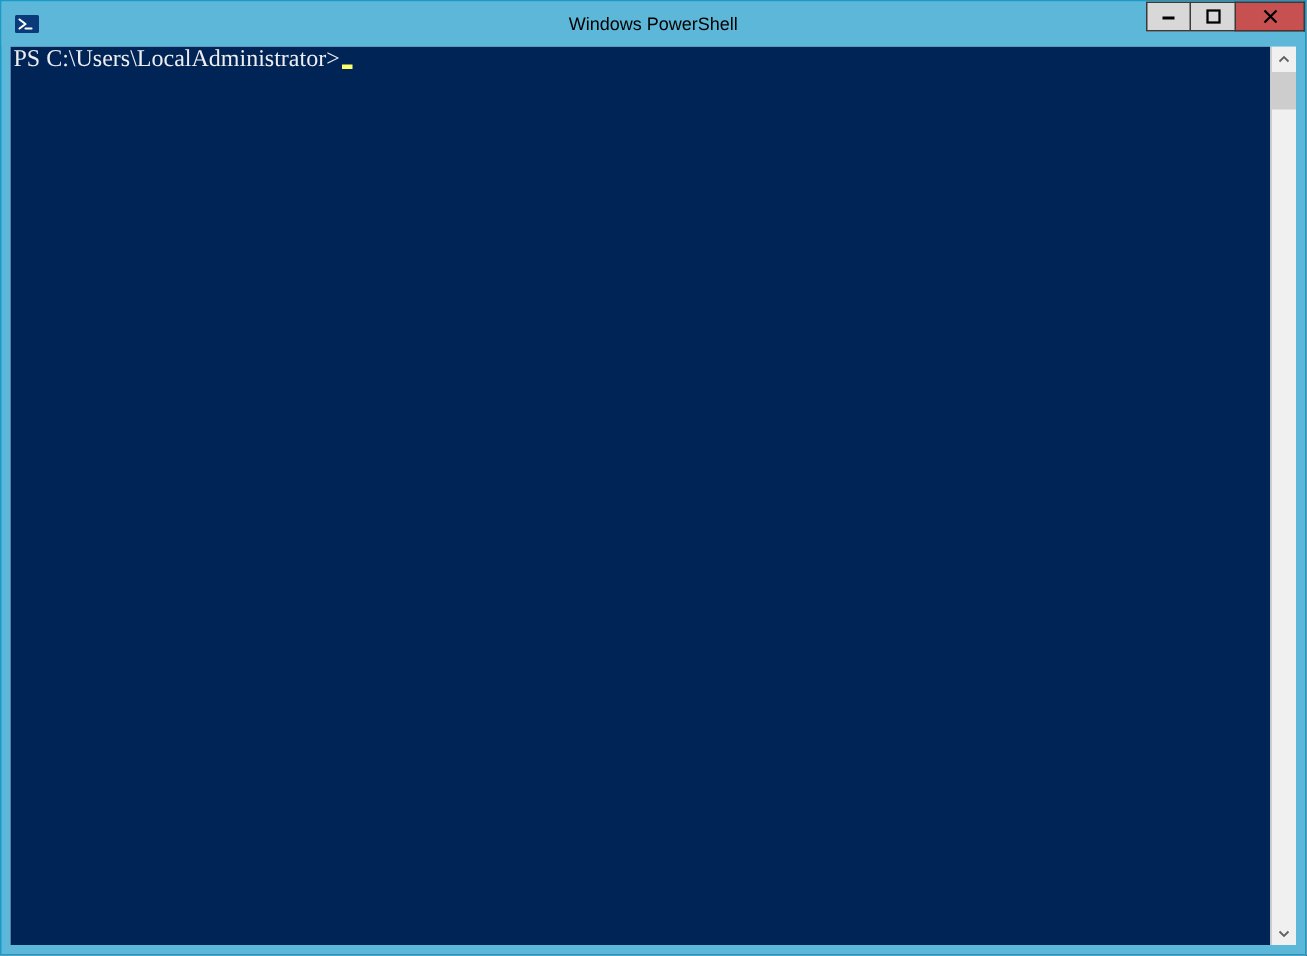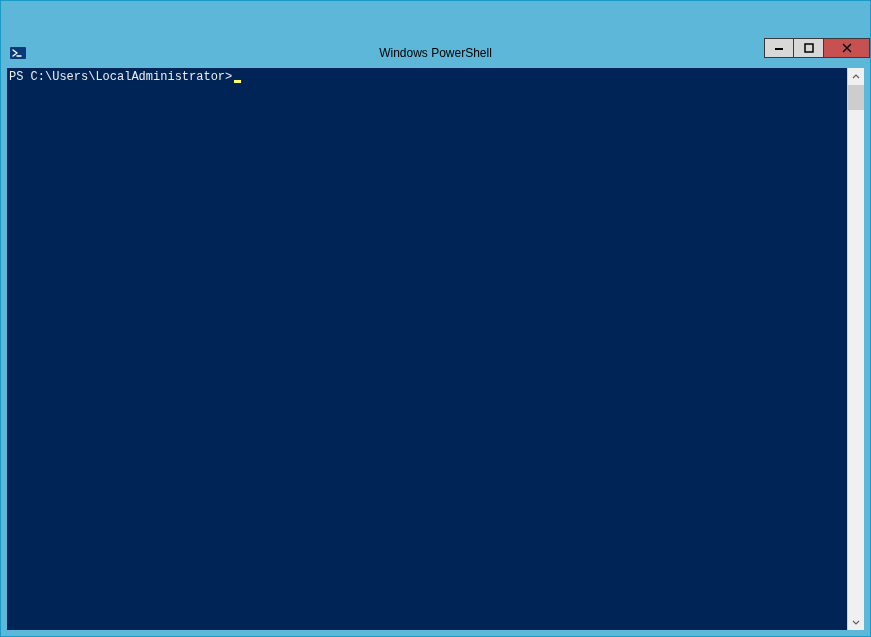--- a/index.html
+++ b/index.html
@@ -24,21 +24,20 @@
       display: flex;
       flex-direction: column;
     }
     
     .titlebar {
       height: 30px;
       background: #5db7d8;
       display: flex;
       align-items: center;
       position: relative;
-      margin-top: 37px;
     }
     
     .titlebar-icon {
       width: 18px;
       height: 18px;
       margin-left: 8px;
       display: flex;
       align-items: center;
       justify-content: center;
     }
@@ -92,22 +91,22 @@
       flex: 1;
       display: flex;
       margin: 0 6px 6px 6px;
       background: #ffffff;
     }
     
     .console {
       flex: 1;
       background: #012456;
       color: #eeedf0;
-      font-family: Liberation Mono, monospace;
-      font-size: 12px;
+      font-family: Liberation Serif, serif;
+      font-size: 16px;
       line-height: 14px;
       padding: 2px 0 0 2px;
       overflow: hidden;
       white-space: pre;
     }
     
     .console .prompt-line {
       display: inline;
     }
     

